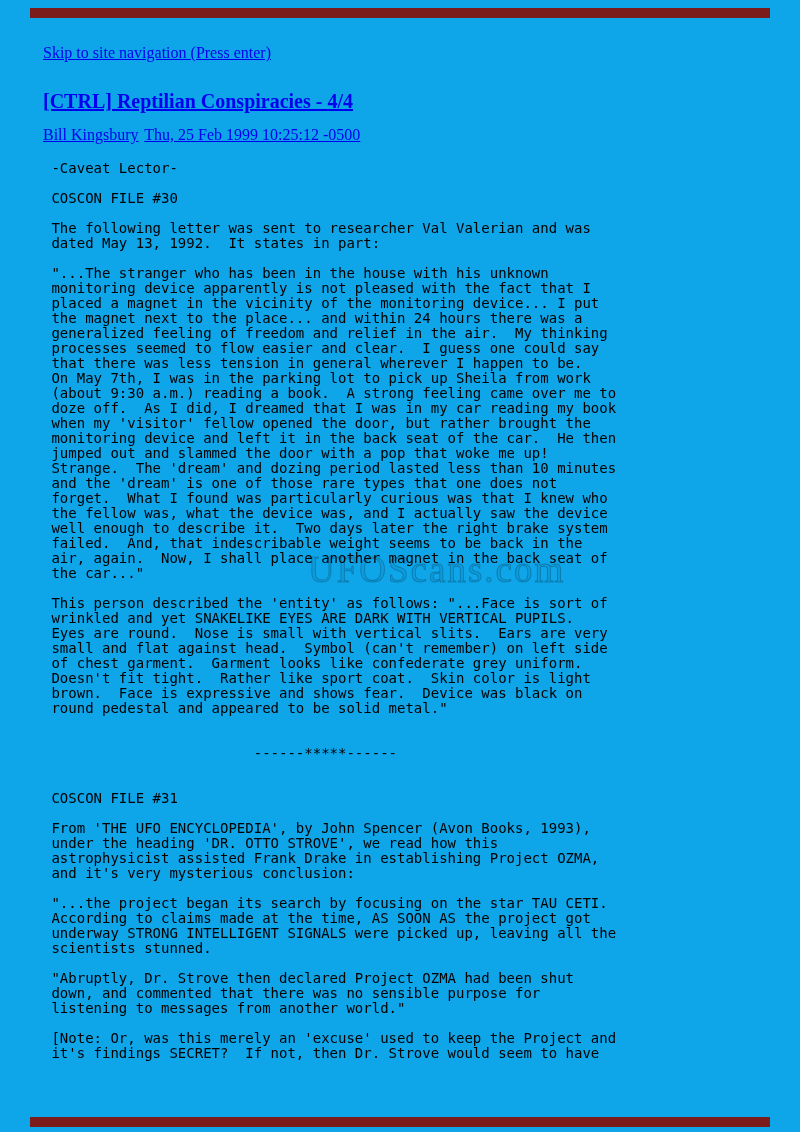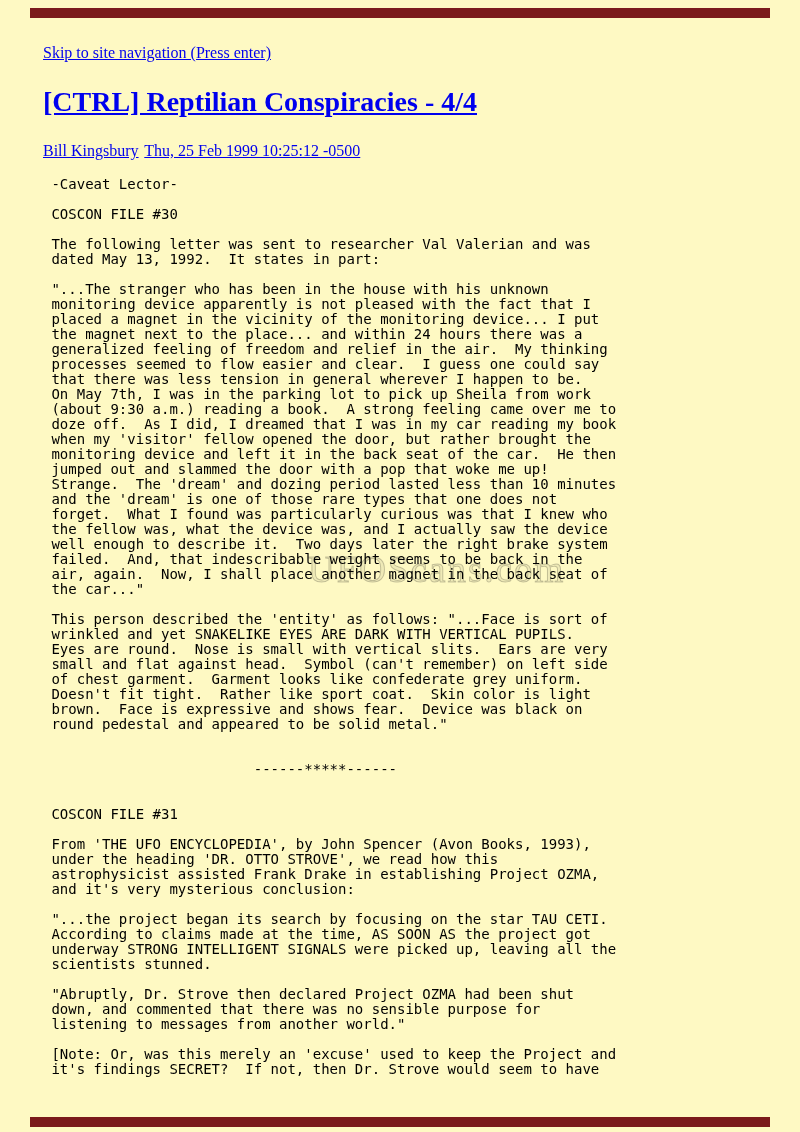--- a/index.html
+++ b/index.html
@@ -1,20 +1,20 @@
 <!DOCTYPE html>
 <html><head>
 <meta charset="utf-8">
 <style>
   html,body { margin:0; padding:0; background:#ffffff; }
   .page {
     position: relative;
     width: 800px;
     height: 1132px;
-    background: #fef9c3;
+    background: #0ea5e9;
     overflow: hidden;
     font-family: "Liberation Serif", serif;
   }
   .red-bar {
     position: absolute;
     left: 30px;
     right: 30px;
     height: 10px;
     background: #7b1b1b;
   }
@@ -30,26 +30,26 @@
   .skip-link {
     display: inline-block;
     margin-top: 44px;
     font-size: 16px;
     line-height: 18px;
     font-family: "Liberation Serif", serif;
   }
   h1.msg-title {
     margin: 21px 0 0 0;
     font-weight: bold;
-    font-size: 28px;
+    font-size: 20px;
     line-height: 37px;
     font-family: "Liberation Serif", serif;
   }
   .byline {
-    margin-top: 22px;
+    margin-top: 6px;
     font-size: 16px;
     line-height: 18px;
     font-family: "Liberation Serif", serif;
   }
   .byline a { margin-right: 2px; }
   pre.msg-body {
     margin: 17px 0 0 0;
     font-family: "DejaVu Sans Mono", "Liberation Mono", monospace;
     font-size: 14px;
     line-height: 15px;

